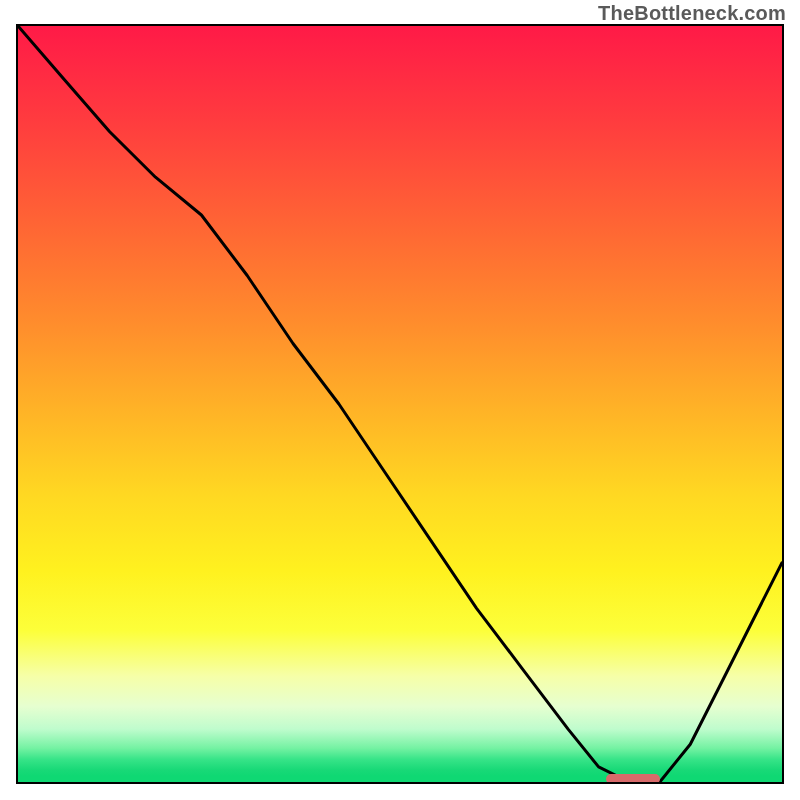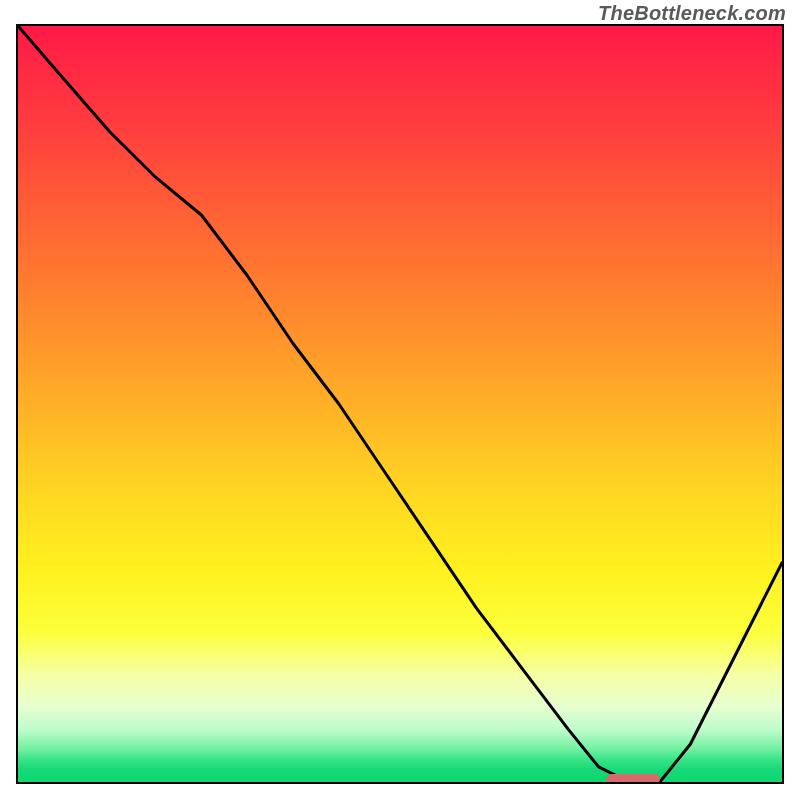--- a/index.html
+++ b/index.html
@@ -7,21 +7,20 @@
     padding: 0;
     width: 800px;
     height: 800px;
     background: #ffffff;
     overflow: hidden;
   }
   .stage {
     position: relative;
     width: 800px;
     height: 688px;
-    font-style: italic;
   }
   .plot-box {
     position: absolute;
     
     left: 18px;
     top: 26px;
     width: 764px;
     height: 756px;
     background: linear-gradient(
       to bottom,

